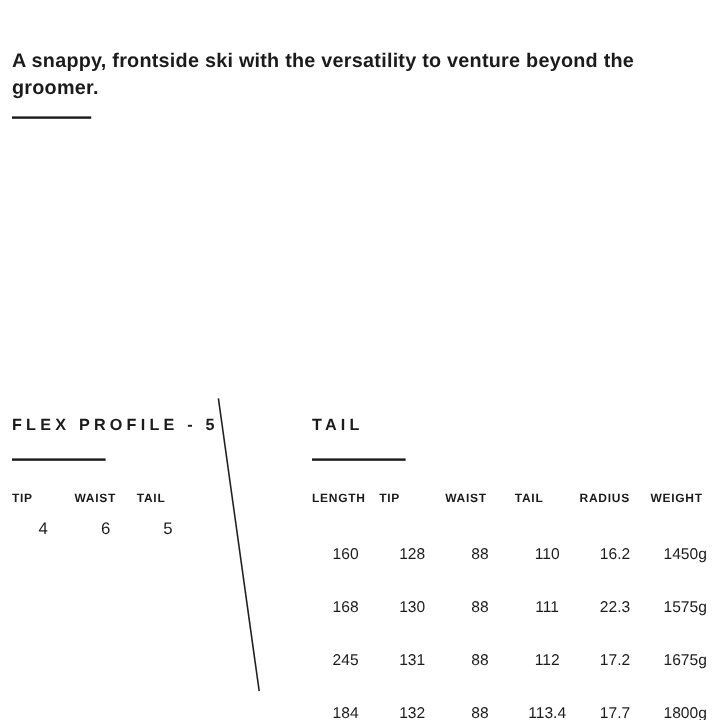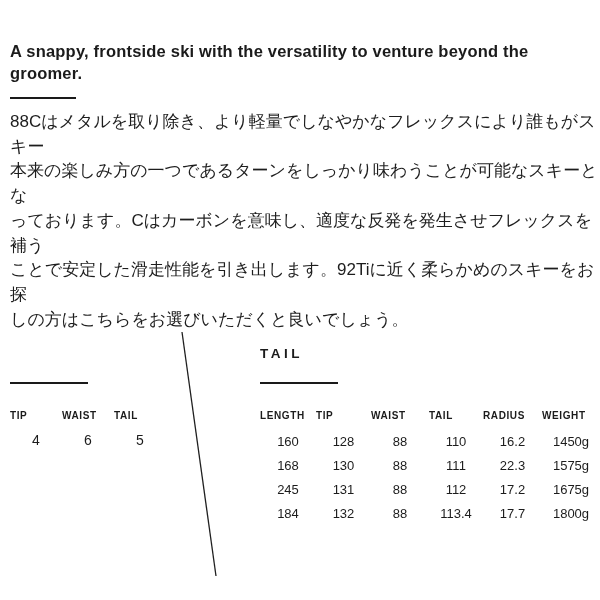--- a/index.html
+++ b/index.html
@@ -70,44 +70,41 @@
   .flex-values .cell {
     font-size: 14px;
     text-align: center;
     line-height: 20px;
   }
   .specs-body { margin-top: 6px; }
   .specs-row .cell {
     font-size: 13px;
     text-align: center;
     line-height: 24px;
+    margin-top: 20px;
   }
   .diag {
     position: absolute;
     left: 0; top: 0;
     width: 600px; height: 600px;
     pointer-events: none;
   }
 </style>
 </head>
 <body>
 
 <div class="page">
 
   <div class="intro-heading">A snappy, frontside ski with the versatility to venture beyond the
 groomer.</div>
 
   <div class="rule rule-heading"></div>
 
-  <p class="jp-desc">88Cはメタルを取り除き、より軽量でしなやかなフレックスにより誰もがスキー
-本来の楽しみ方の一つであるターンをしっかり味わうことが可能なスキーとな
-っております。Cはカーボンを意味し、適度な反発を発生させフレックスを補う
-ことで安定した滑走性能を引き出します。92Tiに近く柔らかめのスキーをお探
-しの方はこちらをお選びいただくと良いでしょう。</p>
 
+  <h2 class="section-title flex-title">FLEX PROFILE - 5</h2>
   <div class="rule rule-flex"></div>
 
   <div class="flex-table">
     <div class="grid3 header-row">
         <div class="cell">TIP</div>
         <div class="cell">WAIST</div>
         <div class="cell">TAIL</div>
       </div>
     <div class="grid3 flex-values">
         <div class="cell">4</div>

